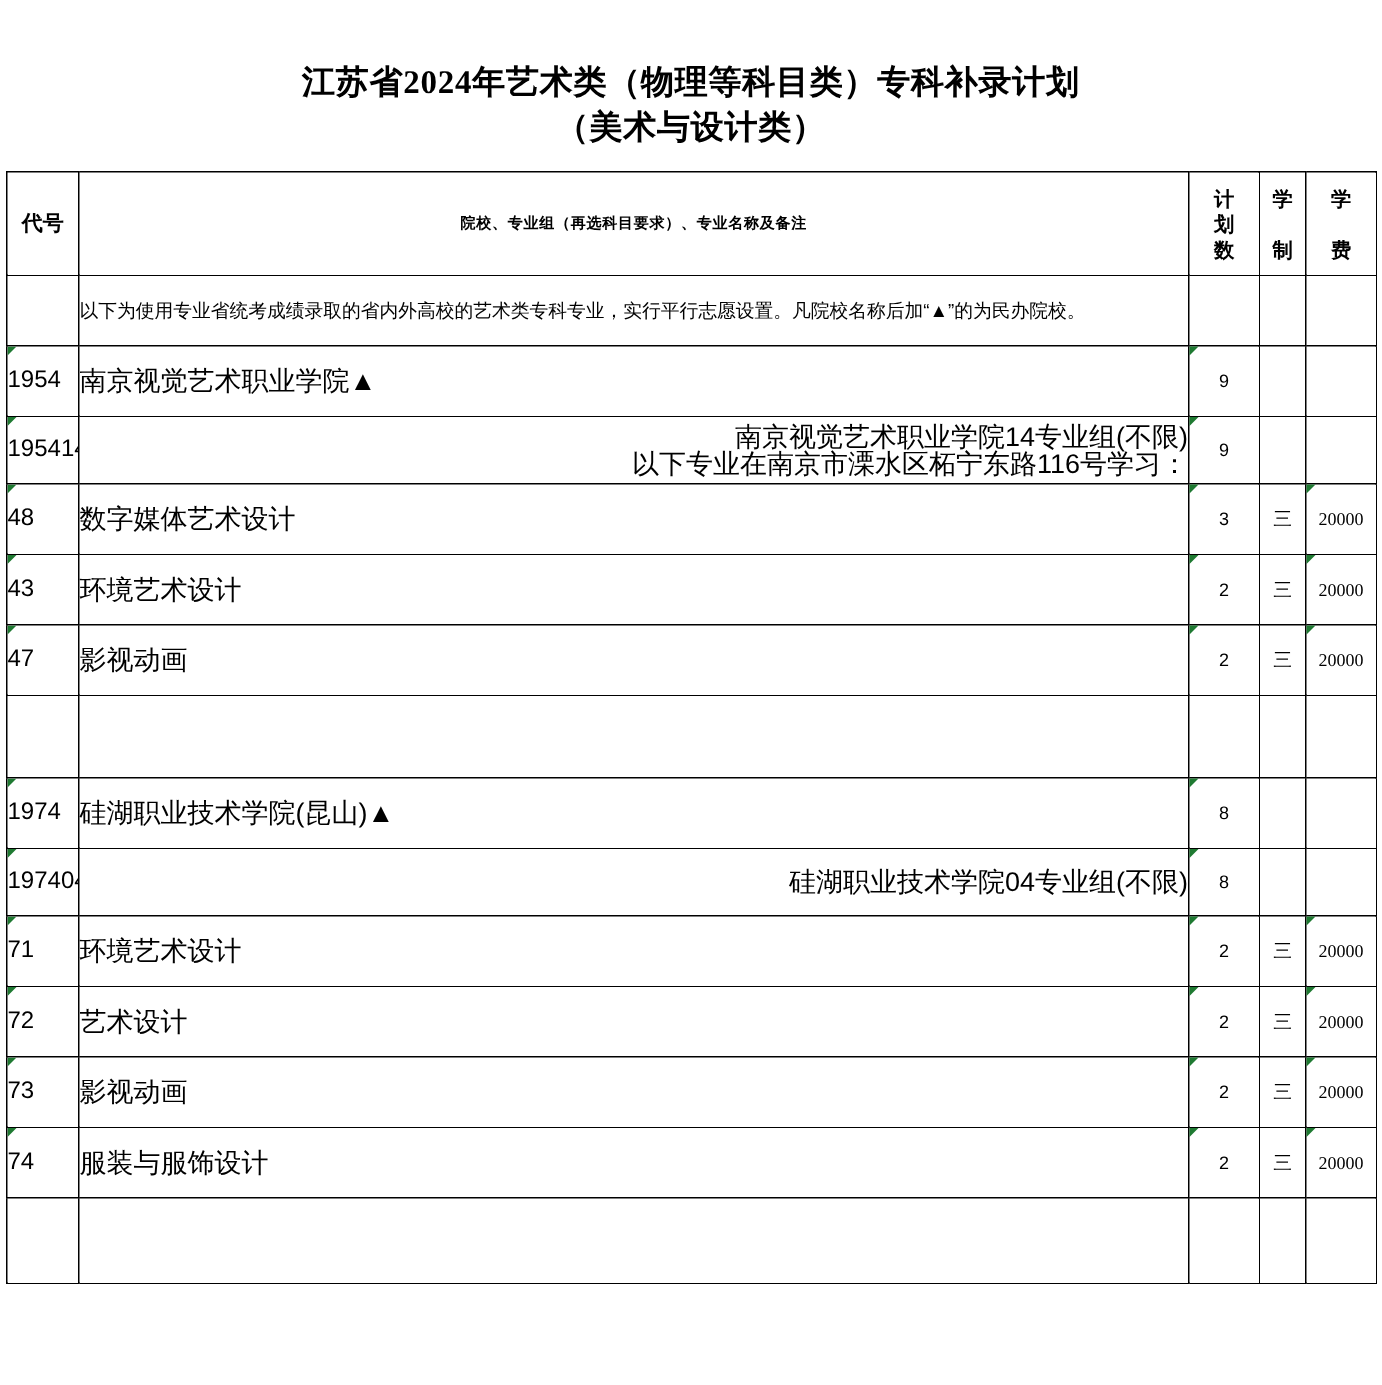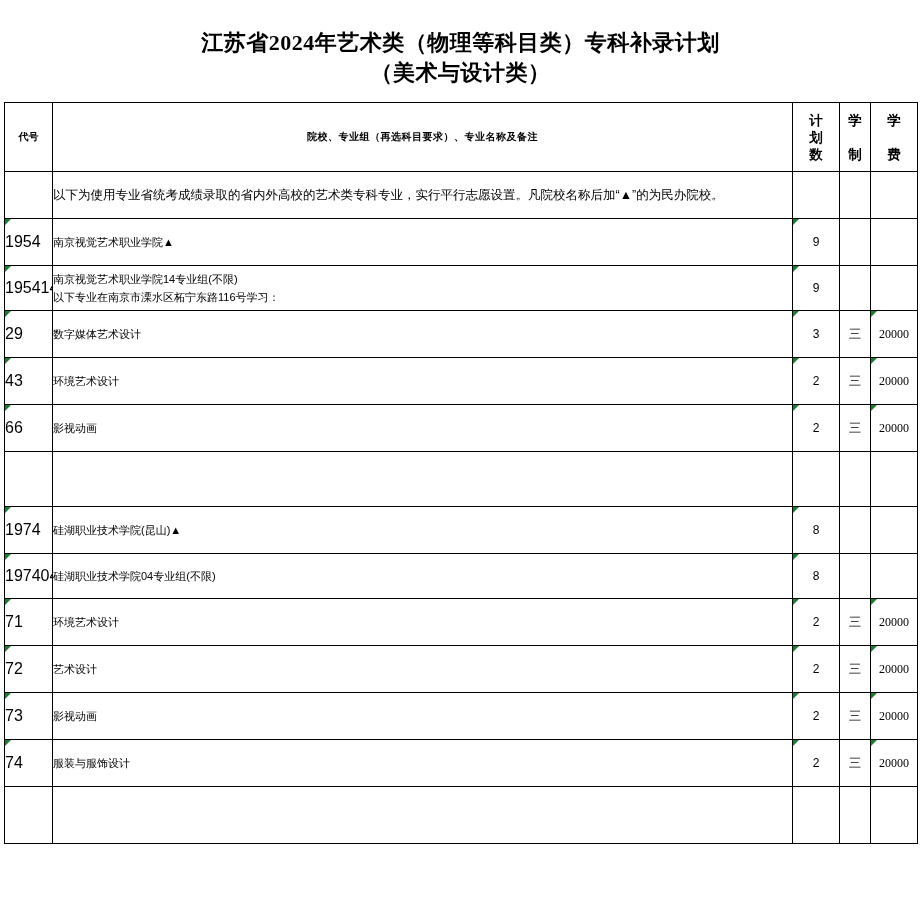--- a/index.html
+++ b/index.html
@@ -10,21 +10,21 @@
   body {
     width: 921px;
     height: 923px;
     font-family: "Liberation Serif", "DejaVu Serif", serif;
     color: #000000;
     overflow: hidden;
   }
 
   
   .title-block {
-    padding-top: 28px;
+    padding-top: 40px;
     text-align: center;
   }
   .title-line {
     font-family: "Liberation Serif", "DejaVu Serif", serif;
     font-weight: bold;
     font-size: 22px;
     line-height: 30px;
     letter-spacing: 0.5px;
     color: #000;
     white-space: nowrap;
@@ -57,21 +57,21 @@
   col.c-code  { width: 48px;  }
   col.c-name  { width: 740px; }
   col.c-plan  { width: 47px;  }
   col.c-years { width: 31px;  }
   col.c-fee   { width: 47px;  }
 
   
   tr.head-row td { height: 68px; }
   .head-code {
     text-align: center;
-    font-size: 10px;
+    font-size: 14px;
     font-weight: bold;
     font-family: "Liberation Sans", "DejaVu Sans", sans-serif;
   }
   .head-name {
     text-align: center;
     font-size: 10px;
     font-weight: bold;
     letter-spacing: 0.5px;
   }
   .head-vert {
@@ -90,39 +90,39 @@
     text-align: left;
     padding-right: 5px;
     font-size: 16px;
     font-family: "Liberation Sans", "DejaVu Sans", sans-serif;
     white-space: nowrap;
     overflow: hidden;
   }
   .cell-name {
     text-align: left;
     padding-left: 8px;
-    font-size: 11px;
+    font-size: 18px;
     line-height: 19px;
   }
   .cell-name.note { font-size: 12.5px; }
   .cell-num {
     text-align: center;
     font-size: 12px;
     font-family: "Liberation Sans", "DejaVu Sans", sans-serif;
   }
   .cell-years {
     text-align: center;
     font-size: 12.5px;
   }
   .cell-fee {
     text-align: center;
     font-size: 12px;
     font-family: Liberation Serif, serif;
   }
-  .two-line { line-height: 18px; }
+  .two-line { line-height: 18px; text-align: right; }
   .two-line div { white-space: nowrap; }
 
   
   .tri-marker {
     position: absolute;
     top: 0;
     left: 0;
     width: 0;
     height: 0;
     border-top: 6px solid #1f7a32;
@@ -196,35 +196,35 @@
             <div class="two-line">
               <div>南京视觉艺术职业学院14专业组(不限)</div>
               <div>以下专业在南京市溧水区柘宁东路116号学习：</div>
             </div>
           </td>
           <td class="cell-num"><span class="tri-marker"></span><span>9</span></td>
           <td class="cell-years"><span></span></td>
           <td class="cell-fee"><span></span></td>
         </tr>
         <tr class="r-std">
-          <td class="cell-code"><span class="tri-marker"></span><span>29</span></td>
+          <td class="cell-code"><span class="tri-marker"></span><span>48</span></td>
           <td class="cell-name"><span>数字媒体艺术设计</span></td>
           <td class="cell-num"><span class="tri-marker"></span><span>3</span></td>
           <td class="cell-years"><span>三</span></td>
           <td class="cell-fee"><span class="tri-marker"></span><span>20000</span></td>
         </tr>
         <tr class="r-std">
           <td class="cell-code"><span class="tri-marker"></span><span>43</span></td>
           <td class="cell-name"><span>环境艺术设计</span></td>
           <td class="cell-num"><span class="tri-marker"></span><span>2</span></td>
           <td class="cell-years"><span>三</span></td>
           <td class="cell-fee"><span class="tri-marker"></span><span>20000</span></td>
         </tr>
         <tr class="r-std">
-          <td class="cell-code"><span class="tri-marker"></span><span>66</span></td>
+          <td class="cell-code"><span class="tri-marker"></span><span>47</span></td>
           <td class="cell-name"><span>影视动画</span></td>
           <td class="cell-num"><span class="tri-marker"></span><span>2</span></td>
           <td class="cell-years"><span>三</span></td>
           <td class="cell-fee"><span class="tri-marker"></span><span>20000</span></td>
         </tr>
         <tr class="r-blank">
           <td class="cell-code"><span></span></td>
           <td class="cell-name"><span></span></td>
           <td class="cell-num"><span></span></td>
           <td class="cell-years"><span></span></td>

